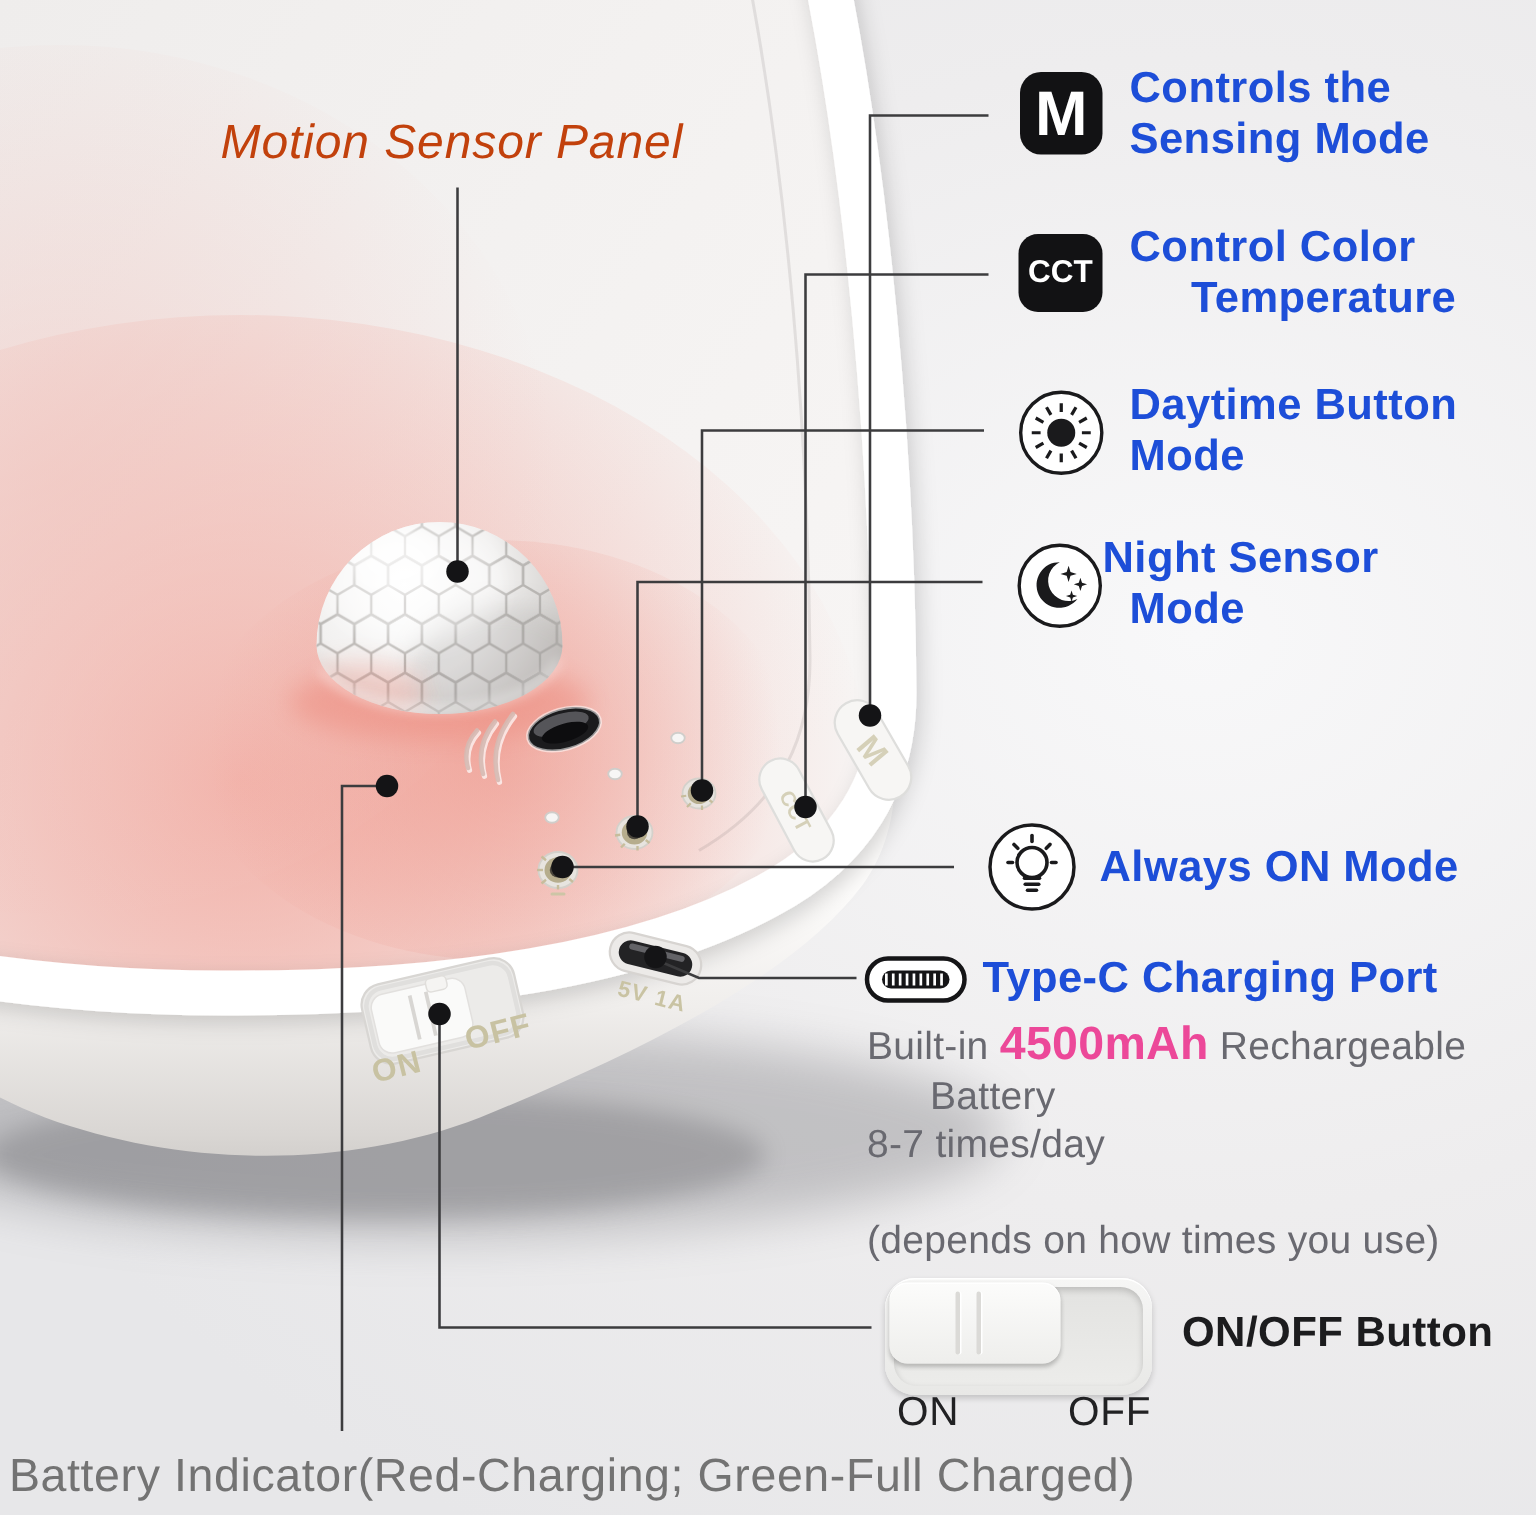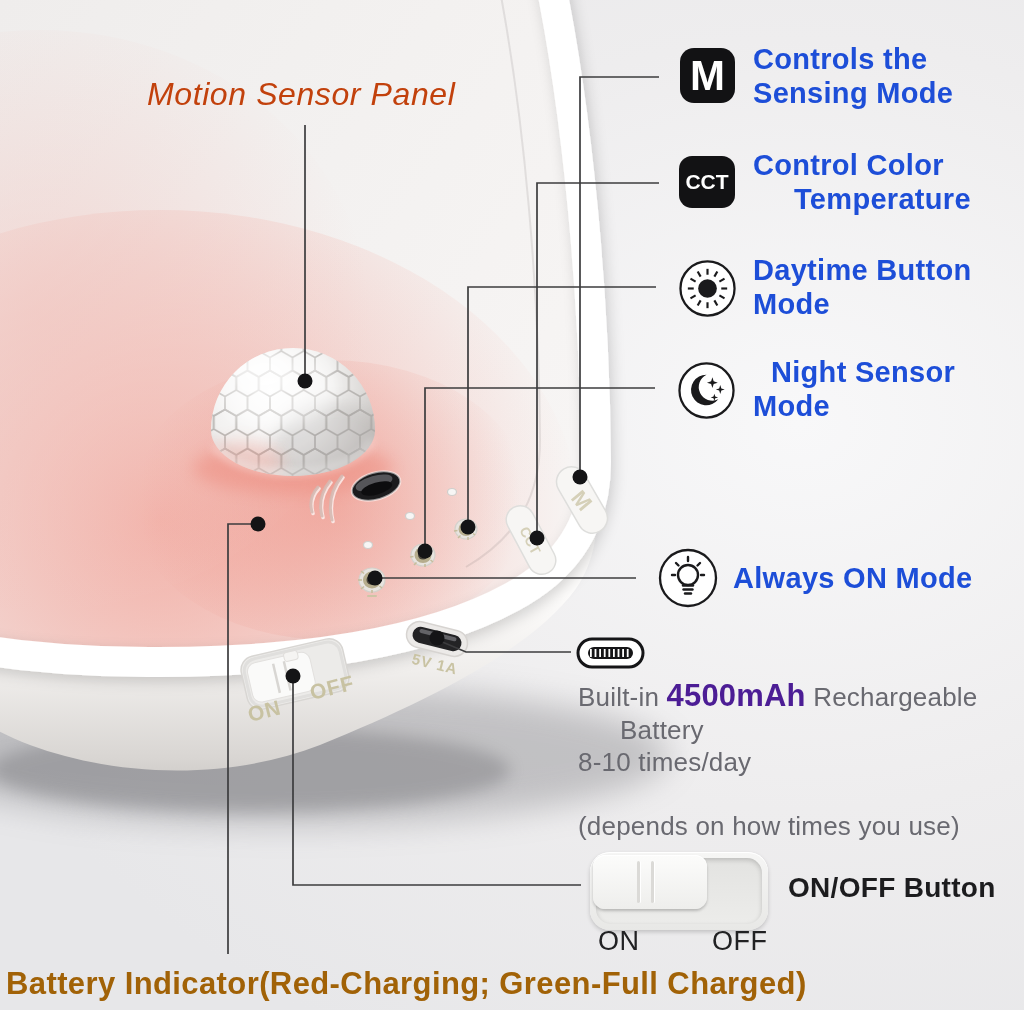--- a/index.html
+++ b/index.html
@@ -7,39 +7,39 @@
     width:1024px;height:1010px;position:relative;overflow:hidden;
     font-family:"Liberation Sans", sans-serif;
     background:radial-gradient(900px 700px at 78% 42%, #f8f8f9 0%, #eeedee 55%, #e7e7e9 100%);
   }
   #stage{position:absolute;inset:0;width:1024px;height:1010px;}
   svg.art{position:absolute;left:0;top:0;}
   .abs{position:absolute;}
   .h{font-weight:700;font-size:29px;line-height:34px;color:#1d4ed8;letter-spacing:.3px;white-space:nowrap;}
   .h-sm{font-weight:700;font-size:28px;color:#1c1c1e;letter-spacing:.3px;white-space:nowrap;}
   .gray{font-weight:400;font-size:26px;line-height:32px;color:#696970;letter-spacing:.2px;white-space:nowrap;}
-  .mah{font-weight:700;font-size:31px;color:#4c1d95;letter-spacing:.2px;}
+  .mah{font-weight:700;font-size:31px;color:#ec4899;letter-spacing:.2px;}
   .badge{background:#121214;color:#ffffff;display:flex;align-items:center;justify-content:center;font-weight:700;}
   .badge.m{left:680px;top:48px;width:55px;height:55px;border-radius:14px;font-size:42px;}
   .badge.cct{left:679px;top:156px;width:56px;height:52px;border-radius:13px;font-size:21px;letter-spacing:0;}
   .circ-ic{display:block;}
   
   .sw-house{left:590px;top:852px;width:178px;height:78px;border-radius:20px;
     background:linear-gradient(180deg,#f6f6f5,#e8e8e6);
     box-shadow:0 2px 4px rgba(0,0,0,0.18), inset 0 1px 0 #ffffff;}
   .sw-track{position:absolute;left:6px;top:6px;right:6px;bottom:6px;border-radius:15px;
     background:linear-gradient(180deg,#e3e3e1,#ececea);
     box-shadow:inset 0 2px 5px rgba(0,0,0,0.18);}
   .sw-knob{position:absolute;left:3px;top:3px;width:114px;height:54px;border-radius:12px;
     background:linear-gradient(180deg,#fcfcfb,#eeeeec);
     box-shadow:0 2px 3px rgba(0,0,0,0.22), inset 0 1px 0 #ffffff;}
   .sw-groove{position:absolute;top:6px;bottom:6px;width:3px;background:#dbdad7;border-radius:2px;
     box-shadow:1px 0 0 #ffffff;}
   .sw-label{font-weight:400;font-size:27px;color:#212123;letter-spacing:.5px;}
-  .bottom-line{font-weight:700;font-size:31px;color:#a16207;letter-spacing:.4px;white-space:nowrap;}
+  .bottom-line{font-weight:400;font-size:31px;color:#737373;letter-spacing:.4px;white-space:nowrap;}
   .title{font-weight:400;font-size:32px;color:#c2410c;letter-spacing:.6px;white-space:nowrap;font-style:italic;}
 </style>
 </head>
 <body>
 
 <div id="stage">
 
 <svg class="art" width="1024" height="1010" viewBox="0 0 1024 1010">
   <defs>
     <linearGradient id="gface" x1="0" y1="0" x2="600" y2="420" gradientUnits="userSpaceOnUse">
@@ -278,21 +278,21 @@
 
 <svg class="abs circ-ic" style="left:677px;top:361px;" width="59" height="59" viewBox="-30 -30 60 60">
   <circle r="27.5" fill="#ffffff" stroke="#1a1a1c" stroke-width="2.3"></circle>
   <path d="M 0,-16 A 15.5,15.5 0 1 0 12,9 A 12,12 0 1 1 0,-16 Z" fill="#1a1a1c"></path>
   <g fill="#1a1a1c">
     <path transform="translate(6,-8)" d="M0,-5.5 L1.3,-1.3 L5.5,0 L1.3,1.3 L0,5.5 L-1.3,1.3 L-5.5,0 L-1.3,-1.3 Z"></path>
     <path transform="translate(14,-1)" d="M0,-4.5 L1.1,-1.1 L4.5,0 L1.1,1.1 L0,4.5 L-1.1,1.1 L-4.5,0 L-1.1,-1.1 Z"></path>
     <path transform="translate(8,7)" d="M0,-3.8 L0.9,-0.9 L3.8,0 L0.9,0.9 L0,3.8 L-0.9,0.9 L-3.8,0 L-0.9,-0.9 Z"></path>
   </g>
 </svg>
-<div class="abs h" style="left:771px;top:355px;">Night Sensor</div>
+<div class="abs h" style="left:735px;top:355px;">Night Sensor</div>
 <div class="abs h" style="left:753px;top:389px;">Mode</div>
 
 <svg class="abs circ-ic" style="left:658px;top:548px;" width="60" height="60" viewBox="-30 -30 60 60">
   <circle r="28" fill="#ffffff" stroke="#1a1a1c" stroke-width="2.3"></circle>
   <circle cy="-3" r="10" fill="none" stroke="#1a1a1c" stroke-width="2.4"></circle>
   <g stroke="#1a1a1c" stroke-width="2.4" stroke-linecap="round">
     <line x1="-5" y1="7.5" x2="5" y2="7.5"></line>
         <line x1="-4.5" y1="11.5" x2="4.5" y2="11.5"></line>
     <line x1="-3" y1="15.5" x2="3" y2="15.5"></line>
     <line x1="0" y1="-21" x2="0" y2="-17"></line>
@@ -302,24 +302,25 @@
     <line x1="16" y1="-3" x2="13" y2="-3"></line>
   </g>
 </svg>
 <div class="abs h" style="left:733px;top:561px;">Always ON Mode</div>
 
 <svg class="abs" style="left:576px;top:637px;" width="69" height="32" viewBox="0 0 69 32">
   <rect x="2" y="2" width="65" height="28" rx="14" fill="#ffffff" stroke="#151517" stroke-width="3"></rect>
   <rect x="12" y="10" width="45" height="12" rx="6" fill="#151517"></rect>
   <line x1="14" y1="16" x2="55" y2="16" stroke="#ffffff" stroke-width="8" stroke-dasharray="1.8 2.8"></line>
 </svg>
+<div class="abs h" style="left:655px;top:635px;">Type-C Charging Port</div>
 
 <div class="abs gray" style="left:578px;top:680px;"><span>Built-in </span><span class="mah">4500mAh</span><span> Rechargeable</span></div>
 <div class="abs gray" style="left:578px;top:714px;margin-left:42px;">Battery</div>
-<div class="abs gray" style="left:578px;top:746px;">8-10 times/day</div>
+<div class="abs gray" style="left:578px;top:746px;">8-7 times/day</div>
 <div class="abs gray" style="left:578px;top:810px;">(depends on how times you use)</div>
 
 <div class="abs sw-house">
   <div class="sw-track"></div>
   <div class="sw-knob">
     <div class="sw-groove" style="left:44px;"></div>
     <div class="sw-groove" style="left:58px;"></div>
   </div>
 </div>
 <div class="abs sw-label" style="left:598px;top:926px;">ON</div>

